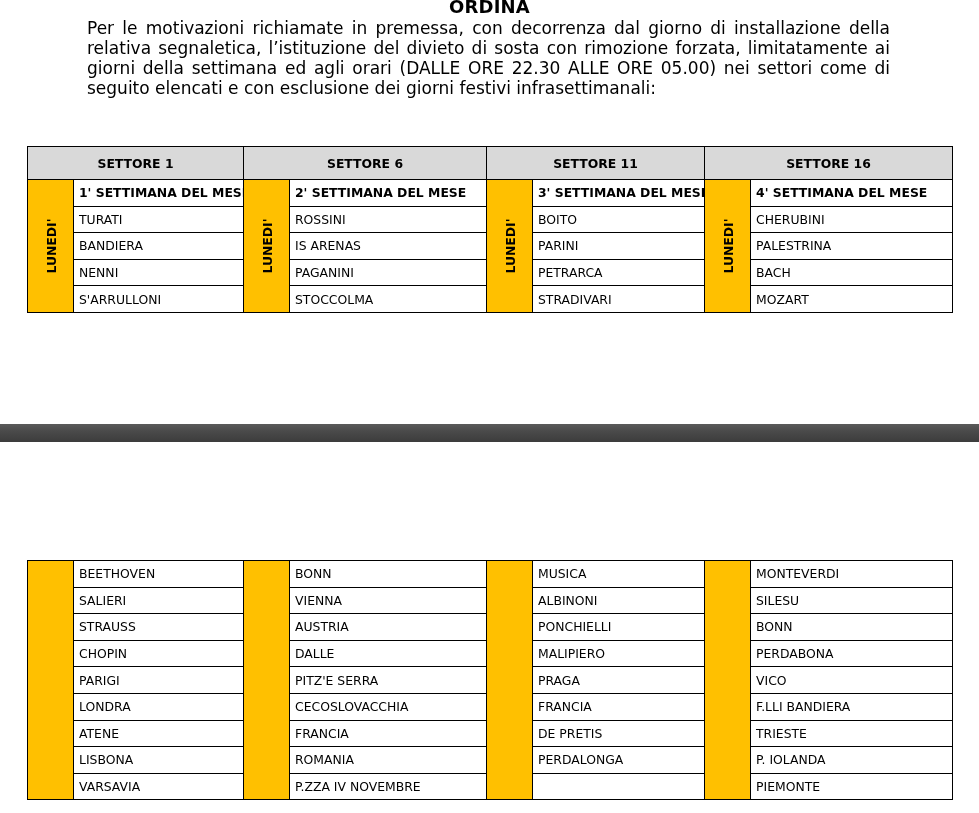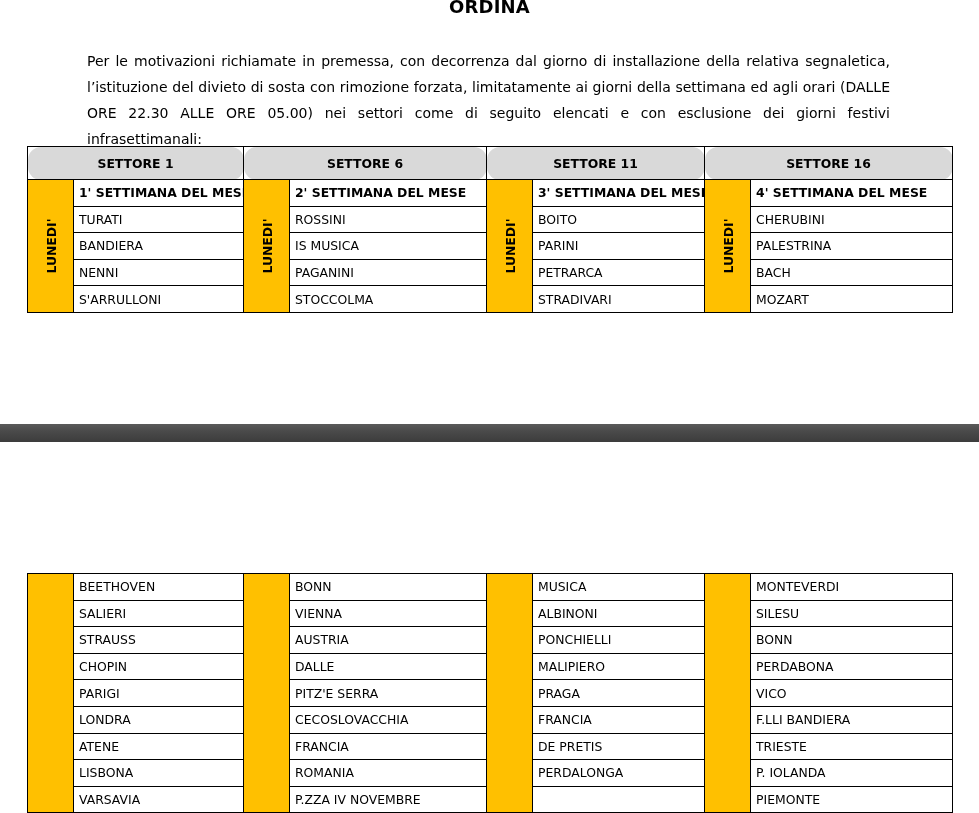--- a/index.html
+++ b/index.html
@@ -9,36 +9,36 @@
   .page-top { position: absolute; left: 0; top: 0; width: 979px; height: 548px; background: #fff; }
   .page-bottom { position: absolute; left: 0; top: 442px; width: 979px; height: 371px; background: #fff; }
   .page-gap { position: absolute; left: 0; top: 424px; width: 979px; height: 18px;
     background: linear-gradient(#5a5a5a 0%, #4a4a4a 40%, #3c3c3c 100%); }
   .page-gap-shadow { position: absolute; left: 0; top: 442px; width: 979px; height: 4px;
     background: linear-gradient(#cfcfcf, #ffffff); }
 
   .title { position: absolute; left: 0; width: 979px; top: -4px; text-align: center;
     font-family: "DejaVu Sans", sans-serif; font-weight: bold; font-size: 18px; letter-spacing: 0.2px; }
 
-  .para { position: absolute; left: 87px; top: 48px; width: 803px;
-    font-family: "DejaVu Sans", sans-serif; font-size: 14px; line-height: 26px;
+  .para { position: absolute; left: 87px; top: 18px; width: 803px;
+    font-family: "DejaVu Sans", sans-serif; font-size: 17px; line-height: 20px;
     text-align: justify; text-align-last: left; }
 
   table.grid { position: absolute; border-collapse: collapse; table-layout: fixed;
     font-family: "DejaVu Sans", sans-serif; font-size: 12.4px; }
   table.grid td { border: 1.5px solid #000; padding: 0 0 0 5px; height: 26.6px; vertical-align: middle;
     white-space: nowrap; overflow: hidden; }
-  table.grid td.hdr { background: #d9d9d9; text-align: center; font-weight: bold; padding: 0; height: 33px; border-radius: 13px; }
+  table.grid td.hdr { background: #d9d9d9; text-align: center; font-weight: bold; padding: 0; height: 33px; }
   table.grid td.week { font-weight: bold; }
   table.grid td.day { background: #ffc000; padding: 0; position: relative; }
   .day-label { position: absolute; left: 50%; top: 50%; transform: translate(-50%, -50%) rotate(-90deg);
     font-weight: bold; font-size: 12.4px; white-space: nowrap; }
 
   #tbl-top { left: 27px; top: 146px; width: 925px; }
-  #tbl-bottom { left: 27px; top: 560px; width: 925px; margin-top: 13px; }
+  #tbl-bottom { left: 27px; top: 560px; width: 925px; }
   table.grid td.cont { background: #ffc000; padding: 0; }
 </style>
 </head>
 <body>
 
 <div class="page-top">
   <div class="title">ORDINA</div>
   <div class="para">Per le motivazioni richiamate in premessa, con decorrenza dal giorno di installazione della relativa segnaletica, l’istituzione del divieto di sosta con rimozione forzata, limitatamente ai giorni della settimana ed agli orari (DALLE ORE 22.30 ALLE ORE 05.00) nei settori come di seguito elencati e con esclusione dei giorni festivi infrasettimanali:</div>
 
   <table class="grid" id="tbl-top">
@@ -78,21 +78,21 @@
       <td class="week">4' SETTIMANA DEL MESE</td>
     </tr>
     <tr>
       <td>TURATI</td>
       <td>ROSSINI</td>
       <td>BOITO</td>
       <td>CHERUBINI</td>
     </tr>
     <tr>
       <td>BANDIERA</td>
-      <td>IS MUSICA</td>
+      <td>IS ARENAS</td>
       <td>PARINI</td>
       <td>PALESTRINA</td>
     </tr>
     <tr>
       <td>NENNI</td>
       <td>PAGANINI</td>
       <td>PETRARCA</td>
       <td>BACH</td>
     </tr>
     <tr>

